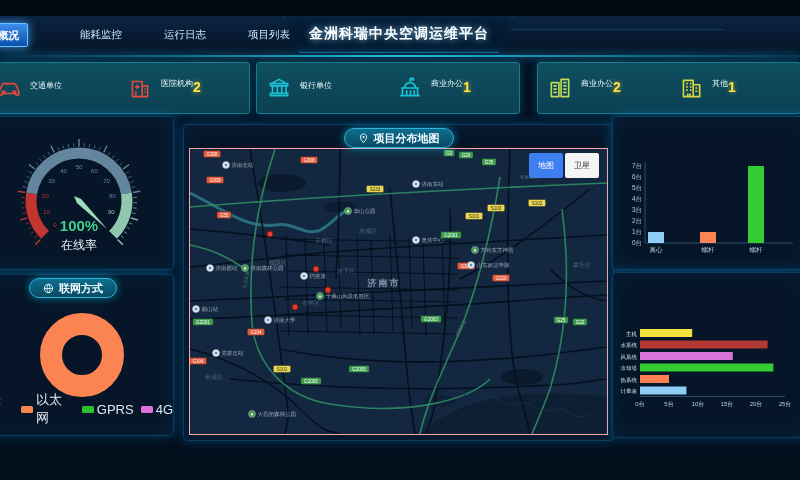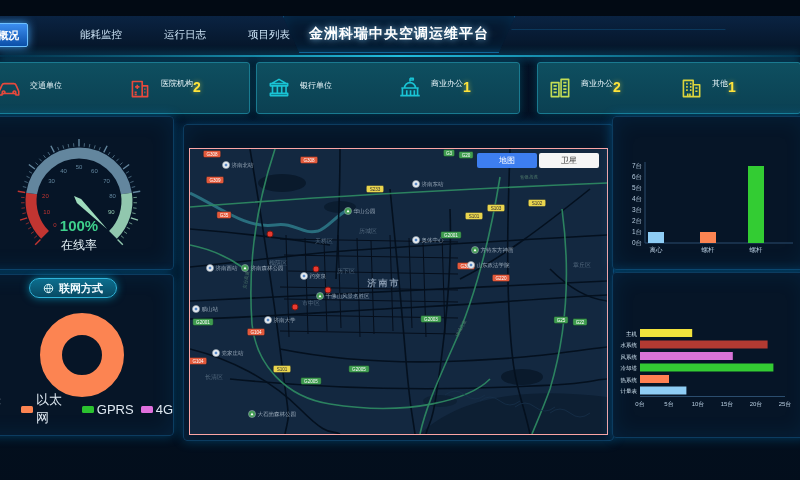--- a/index.html
+++ b/index.html
@@ -40,21 +40,21 @@
         box-shadow:0 0 12px rgba(0,170,255,.3), inset 0 0 22px rgba(10,120,200,.13);}
   .pill{position:absolute;top:3px;left:50%;transform:translateX(-50%);height:18px;padding:0 13px;
         background:linear-gradient(180deg,#0c6e8e,#084a64);border:1px solid #2fb4da;border-radius:10px;
         display:flex;align-items:center;gap:5px;color:#f2fbff;font-size:11px;font-weight:bold;
         white-space:nowrap;box-shadow:0 0 9px rgba(0,210,255,.55);z-index:4;}
   .pill svg{width:11px;height:11px;}
   
   .map-canvas{position:absolute;left:5px;top:23px;width:417px;height:285px;background:#132840;
         border:1px solid #fca5a5;overflow:hidden;}
   .map-toggle{position:absolute;top:28px;right:14px;display:flex;gap:2px;z-index:6;}
-  .mbtn{min-width:24px;height:15px;padding:0 18px;font-size:8px;display:flex;align-items:center;
+  .mbtn{min-width:24px;height:25px;padding:0 5px;font-size:8px;display:flex;align-items:center;
         justify-content:center;border-radius:2px;cursor:pointer;background:#f5f5f5;color:#333;}
   .mbtn.active{background:#3d7ef0;color:#fff;}
   
   .legend{position:absolute;left:0;right:0;bottom:8px;display:flex;justify-content:center;
         gap:7px;align-items:center;}
   .lg-item{display:flex;align-items:center;gap:3px;cursor:pointer;}
   .lg-swatch{width:12px;height:7px;border-radius:1.5px;}
   .lg-label{font-size:13px;color:#dfe9f2;}
   .chart-svg{position:absolute;left:6px;top:22px;}
 </style>
@@ -234,20 +234,27 @@
           <span class="lg-label">GPRS</span>
         </div>
         <div class="lg-item">
           <span class="lg-swatch" style="background: rgb(224, 112, 221);"></span>
           <span class="lg-label">4G</span>
         </div>
       </div>
   </div>
 
   <div class="panel" style="left:183px;top:108px;width:429px;height:315px">
+    <div class="pill">
+      <svg viewBox="0 0 12 12">
+        <path d="M6 1 C3.8 1 2.6 2.6 2.6 4.4 C2.6 7 6 10.6 6 10.6 S9.4 7 9.4 4.4 C9.4 2.6 8.2 1 6 1 Z" fill="none" stroke="#eaffff" stroke-width="1"></path>
+        <circle cx="6" cy="4.4" r="1.2" fill="#eaffff"></circle>
+      </svg>
+      <span>项目分布地图</span>
+    </div>
     <div class="map-toggle" id="map-toggle">
         <div class="mbtn active">地图</div>
         <div class="mbtn">卫星</div>
       </div>
     <div class="map-canvas">
       <svg id="map-svg" width="417" height="285" viewBox="0 0 417 285">
         <rect x="0" y="0" width="417" height="285" fill="#132840"></rect>
 
         <path d="M230,285 C270,248 330,238 417,248 L417,285 Z" fill="#0d1f33"></path>
         <ellipse cx="92" cy="34" rx="24" ry="9" fill="#0a1a2c"></ellipse>

